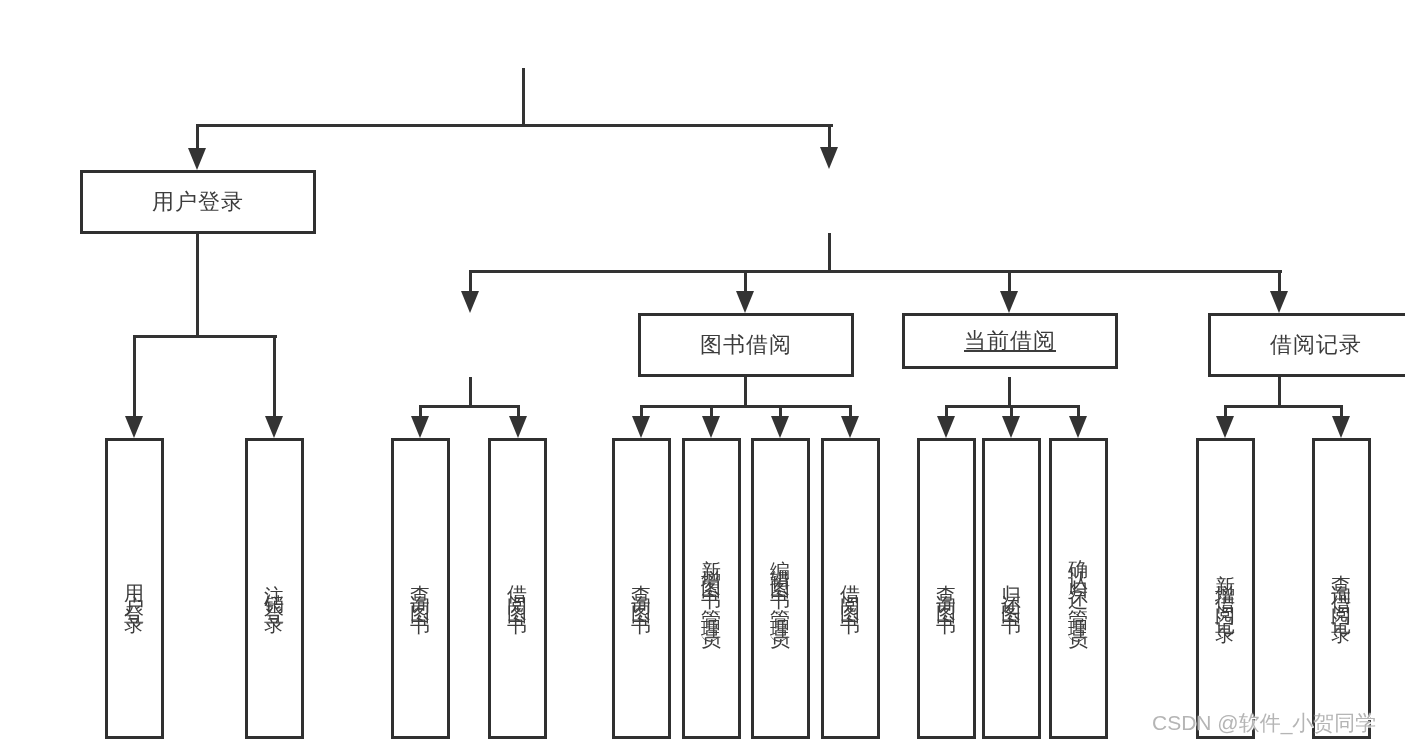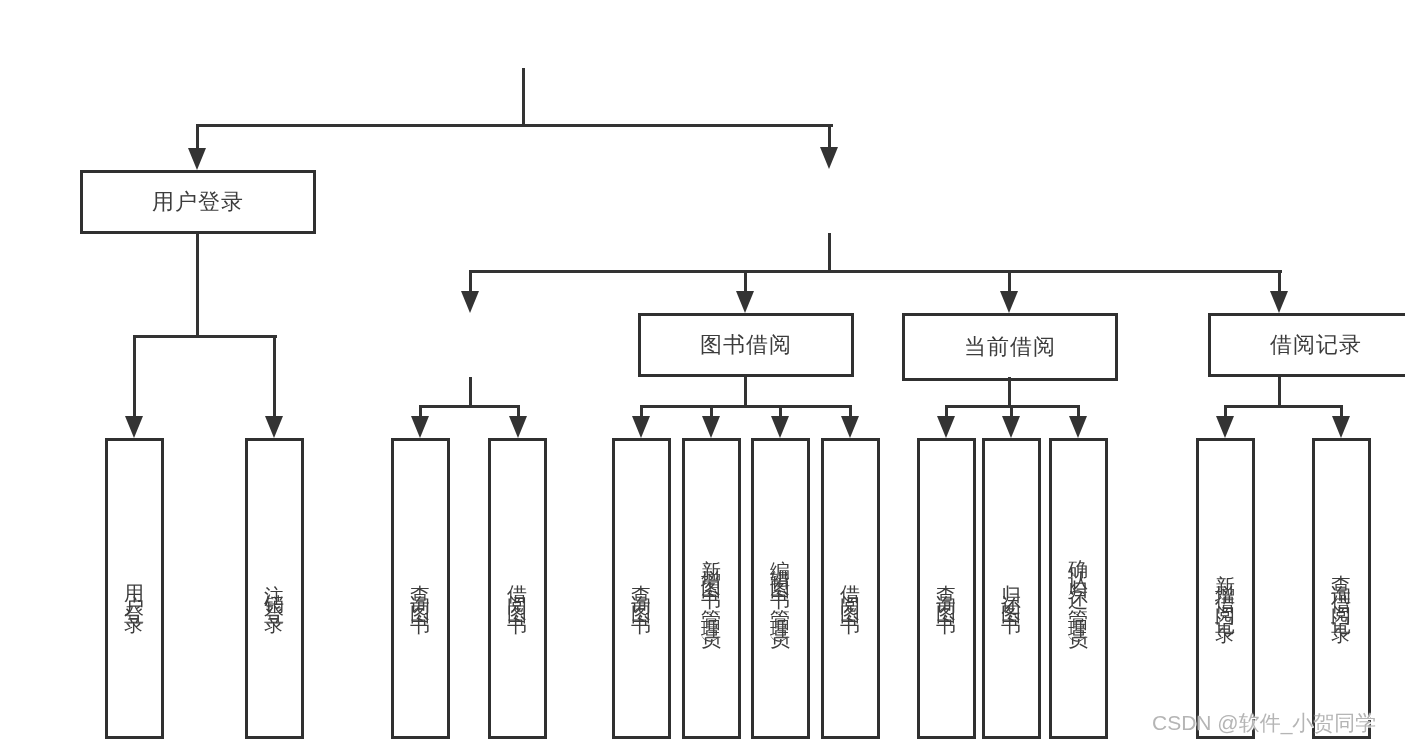--- a/index.html
+++ b/index.html
@@ -89,21 +89,21 @@
   <div class="vl" style="left:744px; top:270px; height:21px;"></div>
   <div class="arrow" style="left:736px; top:291px;"></div>
   <div class="vl" style="left:1008px; top:270px; height:21px;"></div>
   <div class="arrow" style="left:1000px; top:291px;"></div>
   <div class="vl" style="left:1278px; top:270px; height:21px;"></div>
   <div class="arrow" style="left:1270px; top:291px;"></div>
 
   <div class="box box-h" style="left:638px; top:313px; width:216px; height:64px;">
     <span>图书借阅</span>
   </div>
-  <div class="box box-h" style="left:902px; top:313px; width:216px; height:68px;">
+  <div class="box box-h" style="left:902px; top:313px; width:216px; height:56px;text-decoration:underline;">
     <span>当前借阅</span>
   </div>
   <div class="box box-h" style="left:1208px; top:313px; width:216px; height:64px;">
     <span>借阅记录</span>
   </div>
 
   <div class="vl" style="left:469px; top:377px; height:31px;"></div>
   <div class="hl" style="left:419px; top:405px; width:101px;"></div>
   <div class="vl" style="left:419px; top:405px; height:13px;"></div>
   <div class="arrow" style="left:411px; top:416px;"></div>

